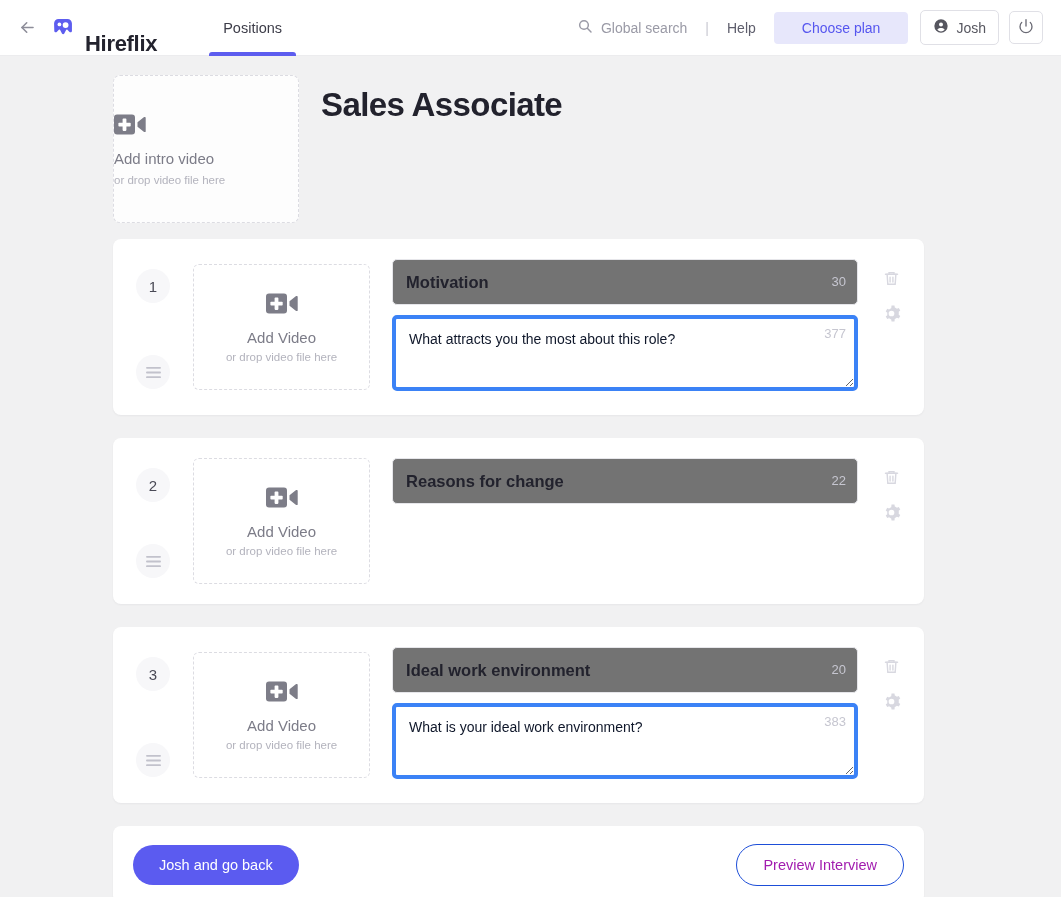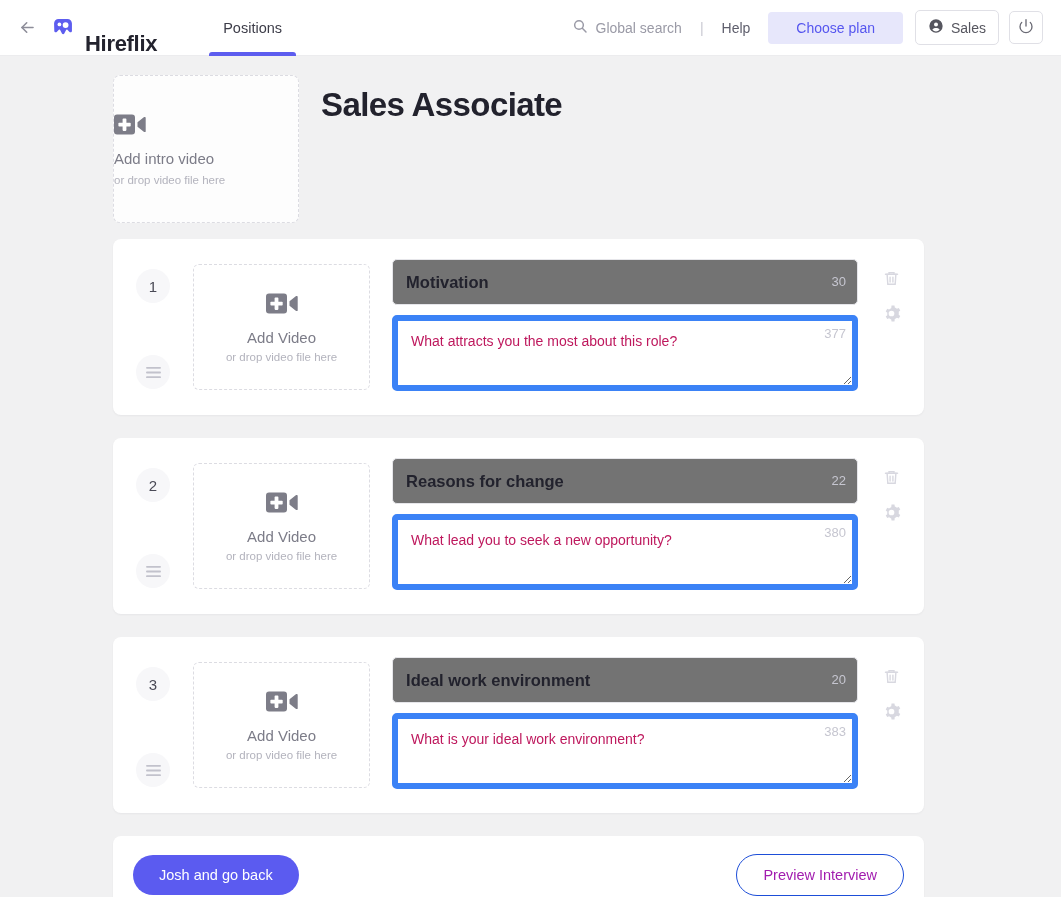--- a/index.html
+++ b/index.html
@@ -262,25 +262,25 @@
     font-weight: bold;
     color: #22222d;
     padding: 0 50px 0 13px;
     background: #737373;
     outline: none;
   }
 
   .desc-input {
     width: 466px;
     height: 76px;
-    border: 6px solid #3b82f6;
+    border: 4px solid #3b82f6;
     border-radius: 5px;
     font-family: inherit;
     font-size: 14px;
-    color: #be185d;
+    color: #0f172a;
     padding: 11px 52px 11px 13px;
     background: #fff;
     outline: none;
     resize: vertical;
     line-height: 1.35;
   }
 
   .counter {
     position: absolute;
     right: 12px;
@@ -387,21 +387,21 @@
     <span class="help-link">Help</span>
 
     <button class="choose-plan">Choose plan</button>
 
     <button class="pill-btn">
       <span>
         <svg width="16" height="16" viewBox="0 0 24 24" fill="currentColor">
           <path d="M12 2a10 10 0 100 20 10 10 0 000-20zm0 4.8a3 3 0 110 6 3 3 0 010-6zm0 13.4a7.3 7.3 0 01-5.4-2.4c.3-1.9 3-2.9 5.4-2.9s5.1 1 5.4 2.9A7.3 7.3 0 0112 20.2z"></path>
         </svg>
       </span>
-      <span>Sales</span>
+      <span>Josh</span>
     </button>
 
     <button class="icon-btn">
       <span>
         <svg width="16" height="16" viewBox="0 0 24 24" fill="none" stroke="currentColor" stroke-width="2" stroke-linecap="round">
           <path d="M18.4 6.6a9 9 0 11-12.8 0"></path>
             <line x1="12" y1="2.5" x2="12" y2="12"></line>
         </svg>
       </span>
     </button>
@@ -508,24 +508,20 @@
         </span>
         <div class="drop-title">Add Video</div>
         <div class="drop-sub">or drop video file here</div>
       </div>
 
       <div class="qcol-fields">
         <div class="field-wrap">
           <input class="title-input" value="Reasons for change" style="">
           <span class="counter title-counter">22</span>
         </div>
-        <div class="field-wrap">
-          <textarea class="desc-input" style="">What lead you to seek a new opportunity?</textarea>
-          <span class="counter desc-counter">380</span>
-        </div>
       </div>
 
       <div class="qcol-actions">
         <span class="act-icon">
           <svg width="17" height="17" viewBox="0 0 24 24" fill="none" stroke="currentColor" stroke-width="2" stroke-linecap="round">
             <polyline points="3.5 6 20.5 6"></polyline>
             <path d="M8.5 6V3.8h7V6"></path>
             <path d="M5.8 6l1 14.2h10.4L18.2 6"></path>
             <line x1="10" y1="10" x2="10" y2="17"></line>
             <line x1="14" y1="10" x2="14" y2="17"></line>

